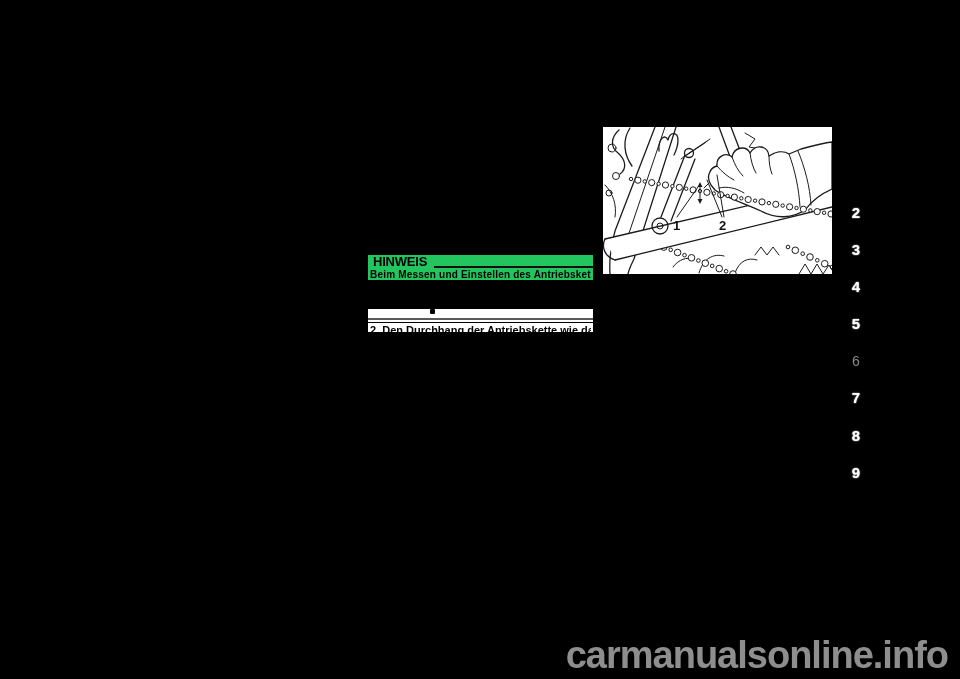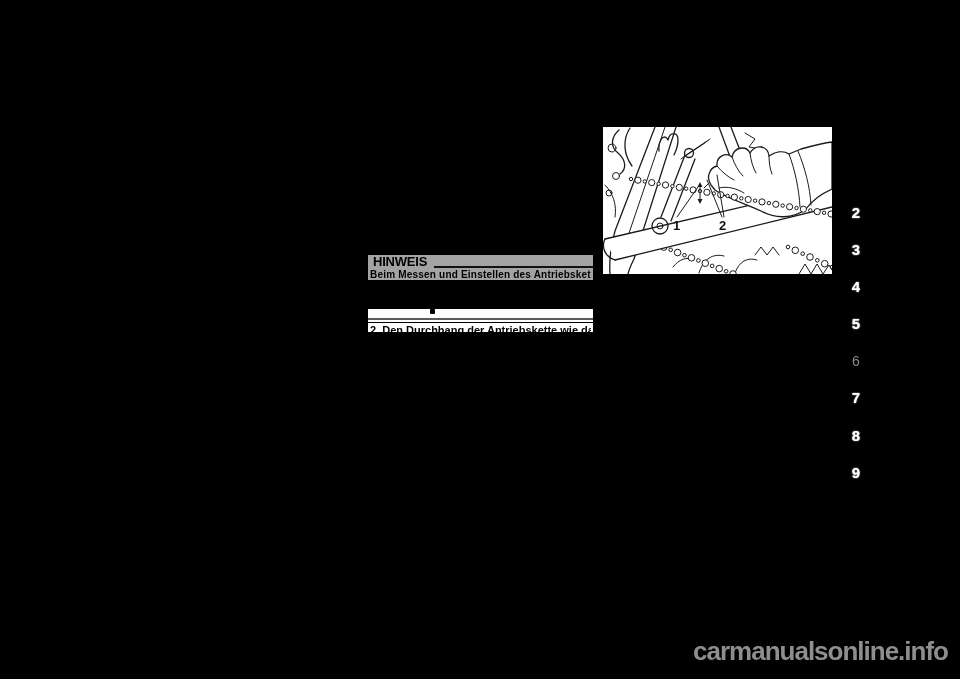--- a/index.html
+++ b/index.html
@@ -11,42 +11,42 @@
   #figure-box svg{display:block;}
   .ln{fill:none;stroke:#1b1b1b;stroke-width:1.3;stroke-linecap:round;stroke-linejoin:round;}
   .ln-thin{fill:none;stroke:#1b1b1b;stroke-width:1;stroke-linecap:round;}
   .fill-white{fill:#fff;stroke:#1b1b1b;stroke-width:1.3;stroke-linejoin:round;}
   .fill-white-noline{fill:#fff;stroke:none;}
   .chain-link{fill:#fff;stroke:#1b1b1b;stroke-width:1;}
   .solid{fill:#1b1b1b;stroke:none;}
   .callout-text{font-family:"Liberation Sans",sans-serif;font-size:13px;font-weight:bold;fill:#111;}
 
   
-  #note-band-a{position:absolute;left:368px;top:255px;width:225px;height:25px;background:#a3a3a3;overflow:hidden;}
+  #note-band-a{position:absolute;left:368px;top:255px;width:225px;height:25px;background:#22c55e;overflow:hidden;}
   #note-title{position:absolute;left:5px;top:0px;font-size:13px;line-height:14px;font-weight:bold;
               color:#000;letter-spacing:-0.2px;}
   #note-underline{position:absolute;left:66px;top:11px;width:159px;height:2px;background:#111;}
   #note-degraded{position:absolute;left:2px;top:14px;width:221px;height:11px;font-size:10px;font-weight:bold;
                  color:#000;white-space:nowrap;overflow:hidden;filter:blur(0.6px);letter-spacing:0.2px;}
   #note-band-b{position:absolute;left:368px;top:309px;width:225px;height:23px;background:#fff;overflow:hidden;}
   #note-artifact{position:absolute;left:62px;top:0px;width:5px;height:5px;background:#000;border-radius:1px;}
   #rule-upper{position:absolute;left:0;top:9px;width:225px;height:1.5px;background:#5a5a5a;}
   #rule-lower{position:absolute;left:0;top:12.5px;width:225px;height:1.5px;background:#000;}
   #note-step{position:absolute;left:2px;top:15px;width:221px;height:8px;font-size:11px;font-weight:bold;
              color:#000;white-space:nowrap;overflow:hidden;filter:blur(0.5px);}
 
   
   .tab-digit{position:absolute;left:848px;width:16px;text-align:center;font-size:15px;line-height:16px;
              font-weight:bold;color:#fff;text-shadow:0 0 1.5px #fff;filter:blur(0.4px);}
   .tab-digit.muted{color:#8a8a8a;text-shadow:none;filter:none;font-weight:500;font-size:14px;}
   #tab-2{top:205px;} #tab-3{top:242px;} #tab-4{top:279px;} #tab-5{top:316px;}
   #tab-6{top:353px;} #tab-7{top:390px;} #tab-8{top:428px;} #tab-9{top:465px;}
 
   
-  #watermark{position:absolute;right:12px;bottom:12px;font-size:26px;font-weight:bold;
+  #watermark{position:absolute;right:12px;bottom:2px;font-size:38px;font-weight:bold;
              color:#8e8e8e;letter-spacing:-1px;white-space:nowrap;}
 </style>
 </head>
 <body>
 
 <div id="page">
 
   <div id="figure-box">
     <svg width="229" height="147" viewBox="0 0 229 147">
 

